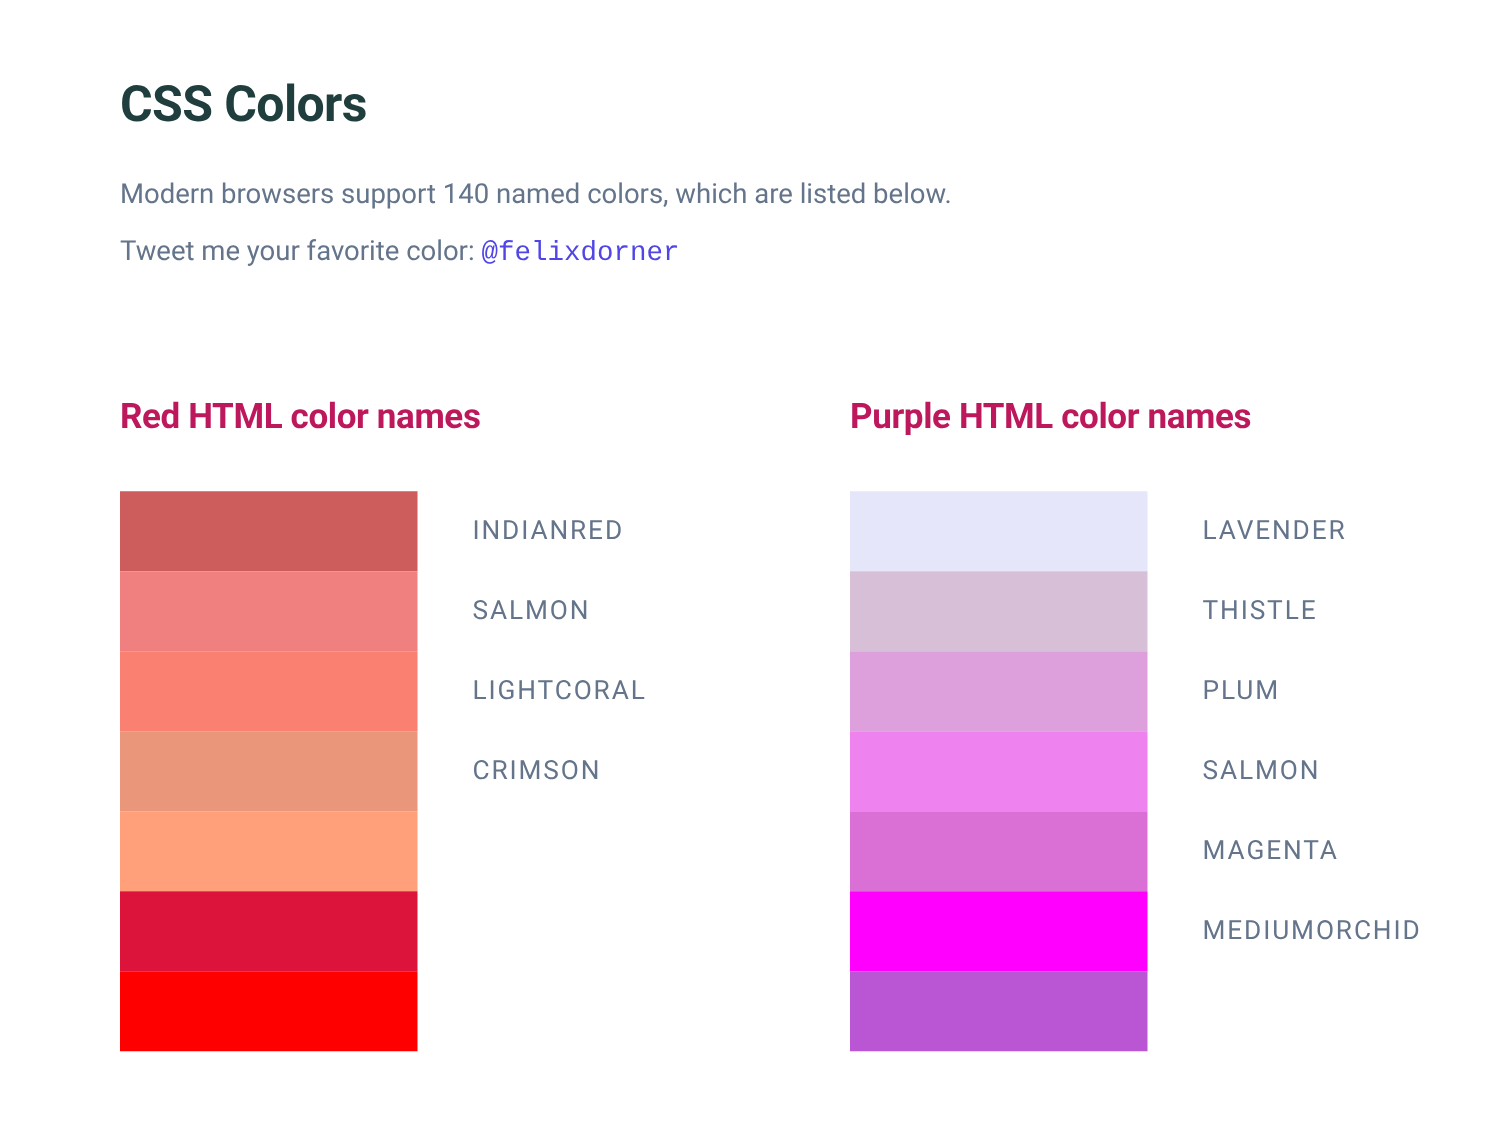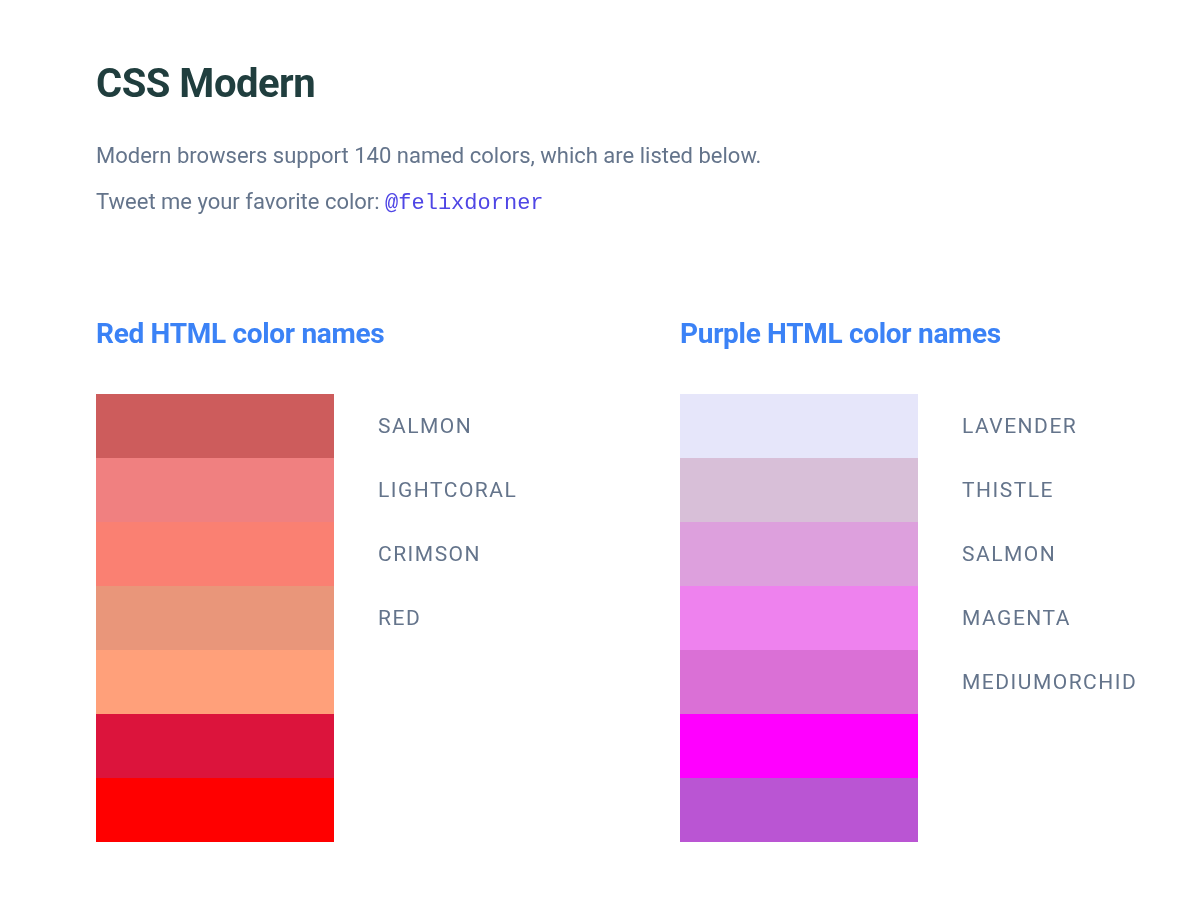--- a/index.html
+++ b/index.html
@@ -40,21 +40,21 @@
     display: flex;
     gap: 24px;
     margin-top: 96px;
   }
   .col {
     flex: 0 0 560px;
   }
   .col-title {
     font-size: 28px;
     font-weight: 700;
-    color: #3b82f6;
+    color: #be185d;
     letter-spacing: -0.3px;
     margin-bottom: 44px;
   }
   .swatch-list {
     display: flex;
   }
   .swatch-color-stack {
     display: flex;
     flex-direction: column;
     width: 238px;
@@ -74,21 +74,21 @@
     align-items: center;
     font-size: 21px;
     letter-spacing: 1.5px;
     color: #64748b;
     white-space: nowrap;
   }
 </style>
 </head>
 <body>
 
-<h1 class="page-title">CSS Modern</h1>
+<h1 class="page-title">CSS Colors</h1>
 
 <div class="intro">
   <p>Modern browsers support 140 named colors, which are listed below.</p>
   <p>
     <span>Tweet me your favorite color: </span><a href="#">@felixdorner</a>
   </p>
 </div>
 
 <div class="columns">
 
@@ -98,43 +98,44 @@
       <div class="swatch-color-stack">
         <div class="swatch-color" style="background:#CD5C5C"></div>
         <div class="swatch-color" style="background:#F08080"></div>
         <div class="swatch-color" style="background:#FA8072"></div>
         <div class="swatch-color" style="background:#E9967A"></div>
         <div class="swatch-color" style="background:#FFA07A"></div>
         <div class="swatch-color" style="background:#DC143C"></div>
         <div class="swatch-color" style="background:#FF0000"></div>
       </div>
       <div class="swatch-label-stack">
+        <div class="swatch-label">INDIANRED</div>
         <div class="swatch-label">SALMON</div>
         <div class="swatch-label">LIGHTCORAL</div>
         <div class="swatch-label">CRIMSON</div>
-        <div class="swatch-label">RED</div>
       </div>
     </div>
   </div>
 
   <div class="col">
     <h2 class="col-title">Purple HTML color names</h2>
     <div class="swatch-list">
       <div class="swatch-color-stack">
         <div class="swatch-color" style="background:#E6E6FA"></div>
         <div class="swatch-color" style="background:#D8BFD8"></div>
         <div class="swatch-color" style="background:#DDA0DD"></div>
         <div class="swatch-color" style="background:#EE82EE"></div>
         <div class="swatch-color" style="background:#DA70D6"></div>
         <div class="swatch-color" style="background:#FF00FF"></div>
         <div class="swatch-color" style="background:#BA55D3"></div>
       </div>
       <div class="swatch-label-stack">
         <div class="swatch-label">LAVENDER</div>
         <div class="swatch-label">THISTLE</div>
+        <div class="swatch-label">PLUM</div>
         <div class="swatch-label">SALMON</div>
         <div class="swatch-label">MAGENTA</div>
         <div class="swatch-label">MEDIUMORCHID</div>
       </div>
     </div>
   </div>
 
 </div>
 
 </body></html>

